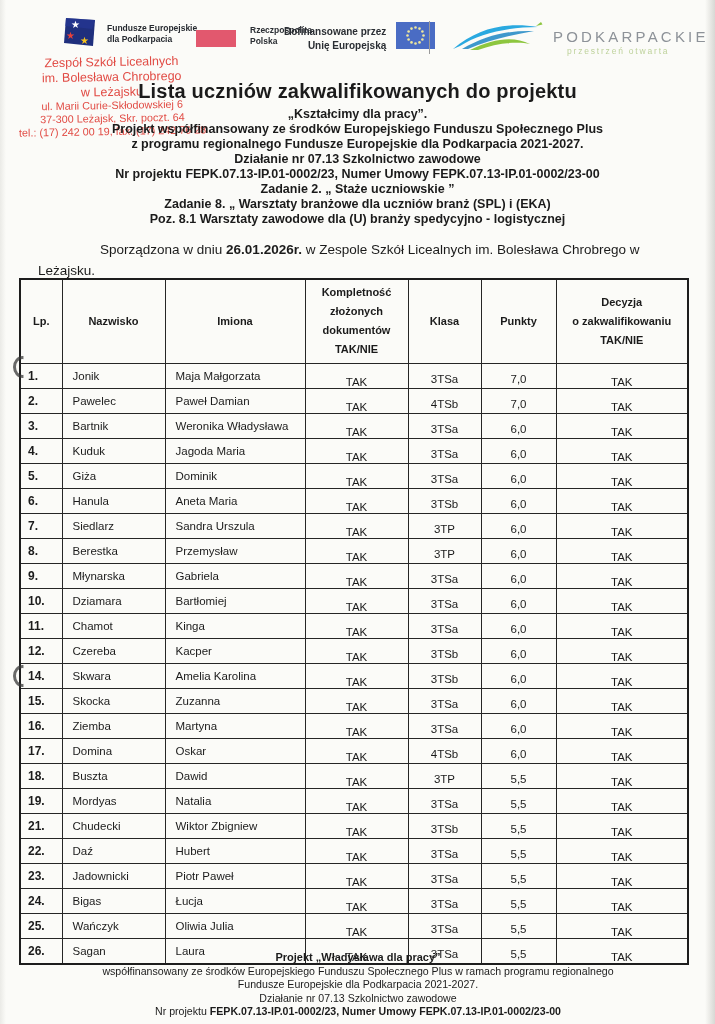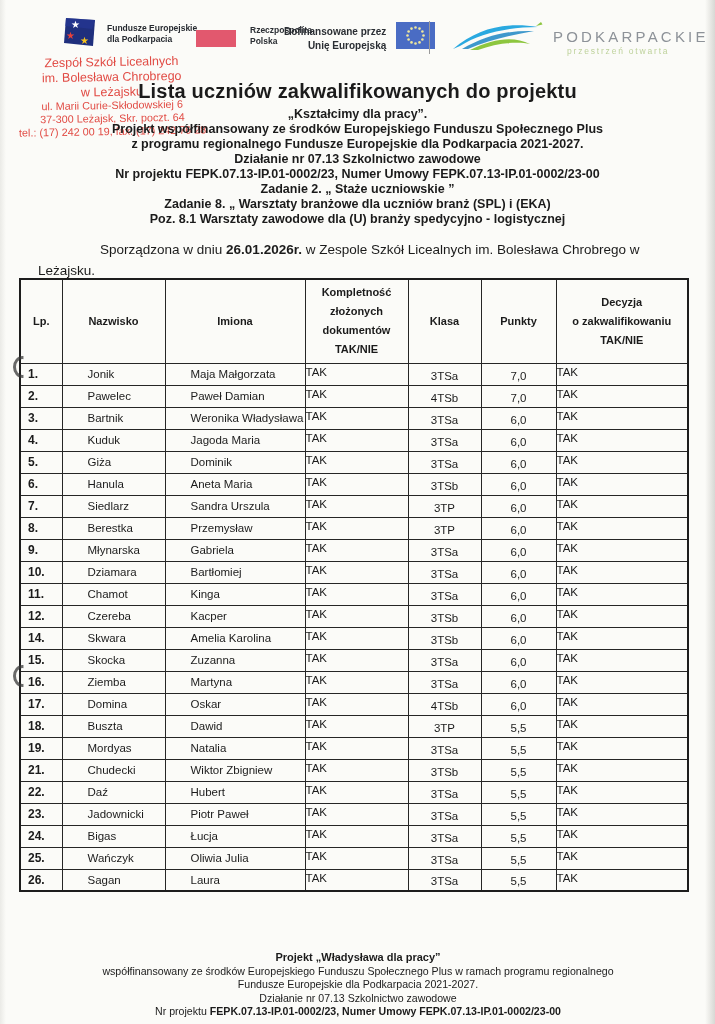--- a/index.html
+++ b/index.html
@@ -66,22 +66,22 @@
   }
   table.students{border:2px solid #1d1d1d;}
   table.students thead tr{height:84px;}
   table.students th{
     font-size:11px;font-weight:bold;text-align:center;vertical-align:middle;
     white-space:pre-line;line-height:1.72;padding:0 2px;
   }
   table.students tbody tr{height:22px;}
   table.students td{font-size:11.5px;vertical-align:middle;padding:0;}
   table.students td.c0{font-weight:bold;font-size:12px;padding-left:7px;text-align:left;}
-  table.students td.c1,table.students td.c2{padding-left:25px;text-align:left;}
-  table.students td.c3,table.students td.c6{vertical-align:top;padding-top:2px;}
+  table.students td.c1,table.students td.c2{padding-left:10px;text-align:left;}
+  table.students td.c3,table.students td.c6{text-align:center;vertical-align:top;padding-top:12px;}
   table.students td.c4,table.students td.c5{text-align:center;vertical-align:bottom;padding-bottom:3px;}
 
   
   .footer{
     position:absolute;left:28px;top:951px;width:660px;
     text-align:center;font-size:10.6px;line-height:13.6px;z-index:2;
   }
   .footer .f-bold{font-weight:bold;font-size:11px;}
   .footer b{font-weight:bold;}
 

